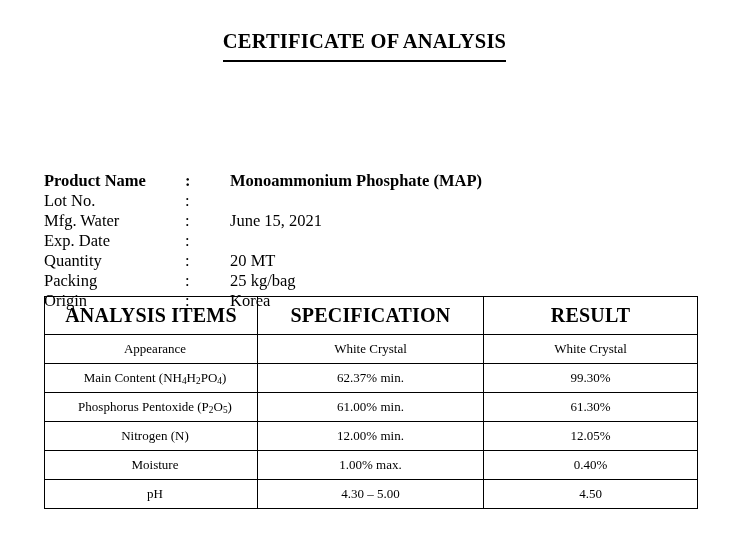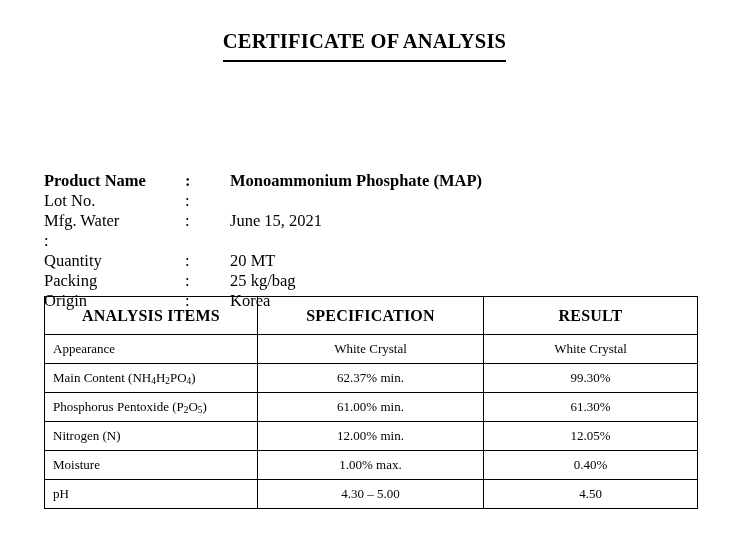--- a/index.html
+++ b/index.html
@@ -94,31 +94,31 @@
     border: 1px solid #000000;
     padding: 0;
     vertical-align: middle;
   }
   .analysis-table col.c-item   { width: 213px; }
   .analysis-table col.c-spec   { width: 226px; }
   .analysis-table col.c-result { width: 214px; }
 
   .analysis-table thead th {
     height: 37px;
-    font-size: 16px;
+    font-size: 20px;
     font-weight: bold;
     text-align: center;
     letter-spacing: 0.2px;
   }
   .analysis-table tbody td {
     height: 28px;
     font-size: 13px;
   }
   .analysis-table tbody td.cell-item {
-    text-align: left;
+    text-align: center;
     padding-left: 8px;
   }
   .analysis-table tbody td.cell-spec,
   .analysis-table tbody td.cell-result {
     text-align: center;
   }
   sub {
     font-size: 72%;
     vertical-align: baseline;
     position: relative;
@@ -144,20 +144,21 @@
       <div class="info-row">
         <div class="info-label">Lot No.</div>
         <div class="info-colon">:</div>
       </div>
       <div class="info-row">
         <div class="info-label">Mfg. Water</div>
         <div class="info-colon">:</div>
         <div class="info-value">June 15, 2021</div>
       </div>
       <div class="info-row">
+        <div class="info-label">Exp. Date</div>
         <div class="info-colon">:</div>
       </div>
       <div class="info-row">
         <div class="info-label">Quantity</div>
         <div class="info-colon">:</div>
         <div class="info-value">20 MT</div>
       </div>
       <div class="info-row">
         <div class="info-label">Packing</div>
         <div class="info-colon">:</div>

